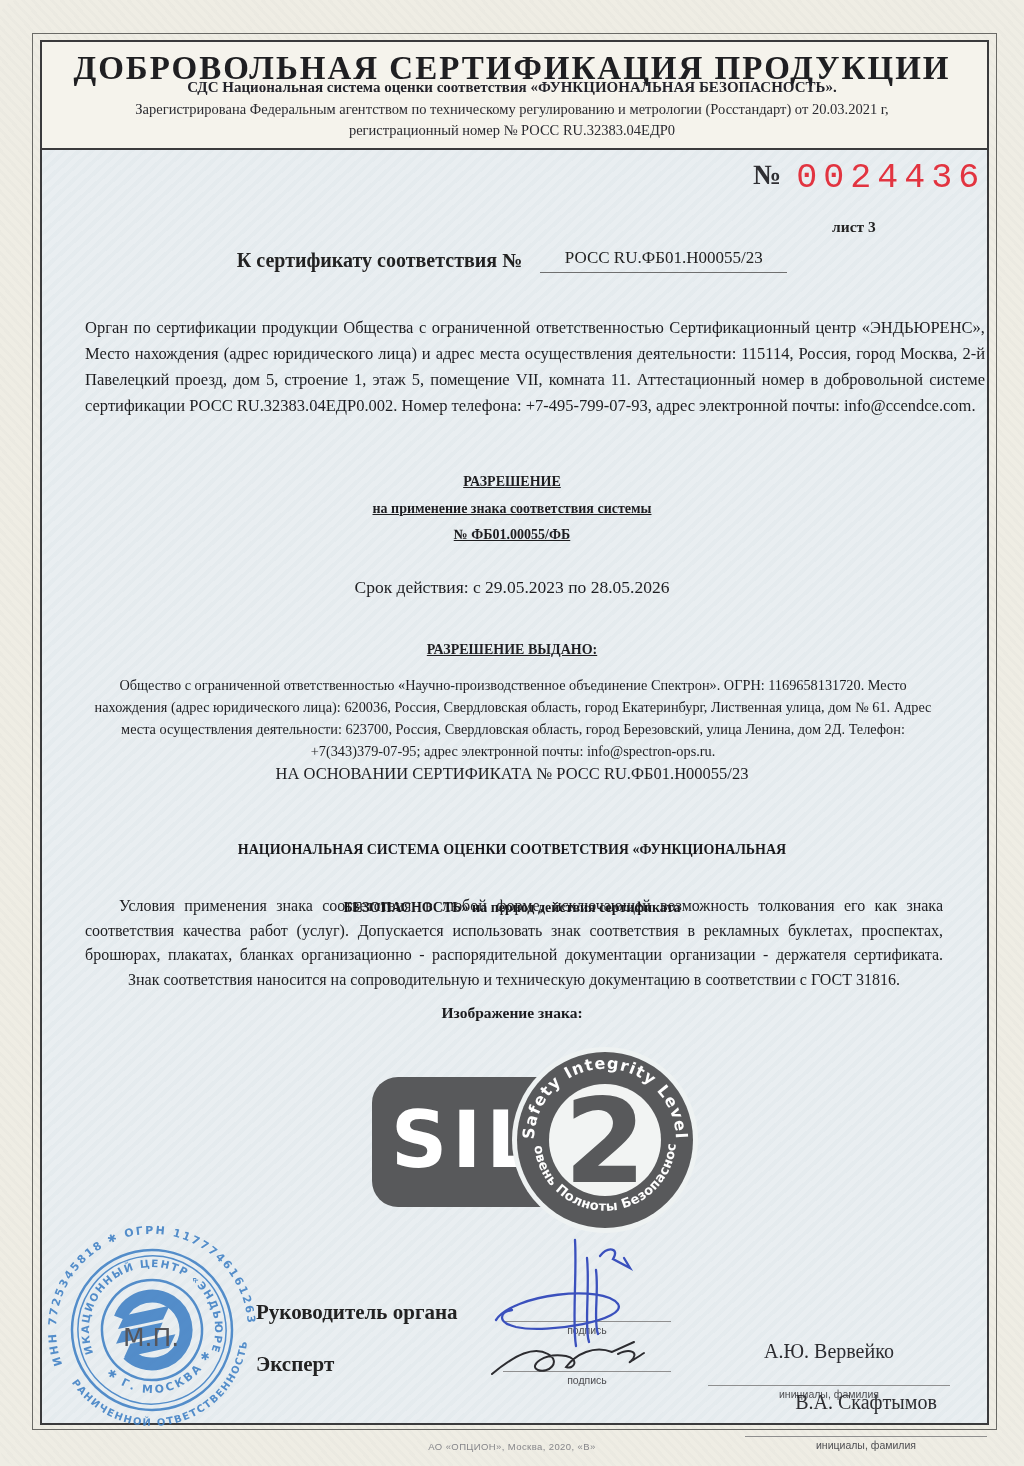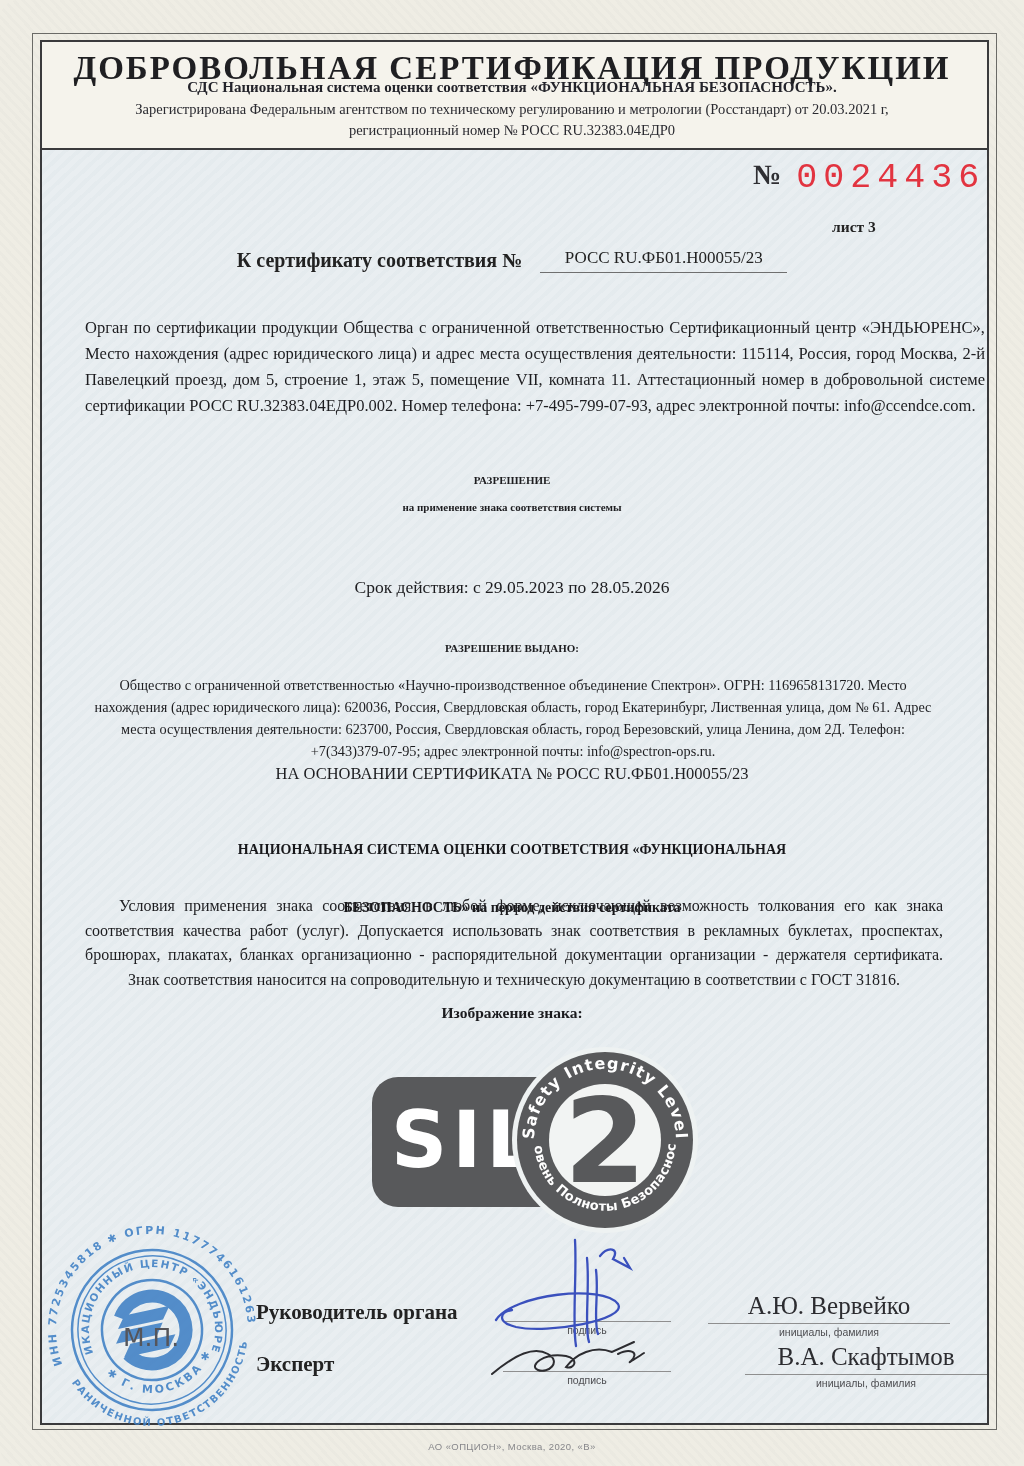--- a/index.html
+++ b/index.html
@@ -33,35 +33,35 @@
     font-size:35px;line-height:1;letter-spacing:6px;color:#e23440;}
   .doc-title{font-weight:bold;font-size:30px;letter-spacing:4px;color:#2b2b30;}
   .sheet{font-weight:bold;font-size:15.5px;color:#222;}
   .tocert{display:flex;justify-content:center;align-items:center;gap:18px;}
   .tocert-label{font-weight:bold;font-size:20px;color:#222;}
   .tocert-value{font-size:17px;color:#222;border-bottom:1px solid #6f6f6f;
     padding:0 16px 4px 16px;min-width:215px;text-align:center;}
   .para{color:#1d1d20;}
   .org-para{left:85px;width:900px;font-size:16.5px;line-height:26px;
     text-align:justify;}
-  .bold17{font-weight:bold;font-size:11px;color:#1d1d20;}
+  .bold17{font-weight:bold;font-size:14px;color:#1d1d20;text-decoration:underline;}
   .plain17{font-size:17.5px;color:#1d1d20;}
   .issued-para{left:88px;width:850px;font-size:14.3px;line-height:22px;text-align:center;}
   .basis{font-size:16.5px;color:#1d1d20;}
   .grant1{font-weight:bold;font-size:15.5px;color:#17171a;}
   .grant23{font-weight:bold;font-size:14px;color:#17171a;}
   .cond-para{left:85px;width:858px;font-size:16px;line-height:24.5px;
     text-align:justify;text-align-last:center;text-indent:34px;}
   .mark-label{font-weight:bold;font-size:15.5px;color:#1b1b1e;}
   .role{font-weight:bold;font-size:21px;color:#222;}
   .sig-line{border-top:1px solid #8f8f8f;}
   .sig-caption{font-size:10.5px;color:#4e4e52;text-align:center;
     font-family:"Liberation Sans","DejaVu Sans",sans-serif;padding-top:2px;}
   .name-col{text-align:center;}
-  .name-text{font-size:25px;color:#2c2c30;padding-bottom:3px;border-bottom:1px solid #8f8f8f;}
+  .name-text{font-size:20px;color:#2c2c30;padding-bottom:22px;border-bottom:1px solid #8f8f8f;margin-top:48px;}
   .footer-line{font-size:9.5px;color:#86868a;letter-spacing:0.4px;
     font-family:"Liberation Sans","DejaVu Sans",sans-serif;}
   svg text{font-family:"DejaVu Sans","Liberation Sans",sans-serif;}
 </style>
 </head>
 <body>
 
 <div class="page">
 
   <div class="frame-outer"></div>
@@ -84,20 +84,21 @@
 
   <div class="abs tocert" style="left:0;top:248px;width:100%;">
     <span class="tocert-label">К сертификату соответствия №</span>
     <span class="tocert-value">РОСС RU.ФБ01.Н00055/23</span>
   </div>
 
   <div class="abs para org-para" style="top:315px;">Орган по сертификации продукции Общества с ограниченной ответственностью Сертификационный центр «ЭНДЬЮРЕНС», Место нахождения (адрес юридического лица) и адрес места осуществления деятельности: 115114, Россия, город Москва, 2-й Павелецкий проезд, дом 5, строение 1, этаж 5, помещение VII, комната 11. Аттестационный номер в добровольной системе сертификации РОСС RU.32383.04ЕДР0.002. Номер телефона: +7-495-799-07-93, адрес электронной почты: info@ccendce.com.</div>
 
   <div class="abs ctr bold17" style="top:474px;">РАЗРЕШЕНИЕ</div>
   <div class="abs ctr bold17" style="top:501px;">на применение знака соответствия системы</div>
+  <div class="abs ctr bold17" style="top:527px;">№ ФБ01.00055/ФБ</div>
   <div class="abs ctr plain17" style="top:577px;">Срок действия: с 29.05.2023 по 28.05.2026</div>
 
   <div class="abs ctr bold17" style="top:642px;">РАЗРЕШЕНИЕ ВЫДАНО:</div>
   <div class="abs para issued-para" style="top:674px;">Общество с ограниченной ответственностью «Научно-производственное объединение Спектрон». ОГРН: 1169658131720. Место нахождения (адрес юридического лица): 620036, Россия, Свердловская область, город Екатеринбург, Лиственная улица, дом № 61. Адрес места осуществления деятельности: 623700, Россия, Свердловская область, город Березовский, улица Ленина, дом 2Д. Телефон: +7(343)379-07-95; адрес электронной почты: info@spectron-ops.ru.</div>
   <div class="abs ctr basis" style="top:764px;">НА ОСНОВАНИИ СЕРТИФИКАТА № РОСС RU.ФБ01.Н00055/23</div>
 
   <div class="abs ctr grant23" style="top:842px;">НАЦИОНАЛЬНАЯ СИСТЕМА ОЦЕНКИ СООТВЕТСТВИЯ «ФУНКЦИОНАЛЬНАЯ</div>
   <div class="abs ctr grant23" style="top:865px;margin-top:35px;">БЕЗОПАСНОСТЬ» на период действия сертификата</div>
 
   <div class="abs para cond-para" style="top:894px;">Условия применения знака соответствия: в любой форме, исключающей возможность толкования его как знака соответствия качества работ (услуг). Допускается использовать знак соответствия в рекламных буклетах, проспектах, брошюрах, плакатах, бланках организационно - распорядительной документации организации - держателя сертификата. Знак соответствия наносится на сопроводительную и техническую документацию в соответствии с ГОСТ 31816.</div>

